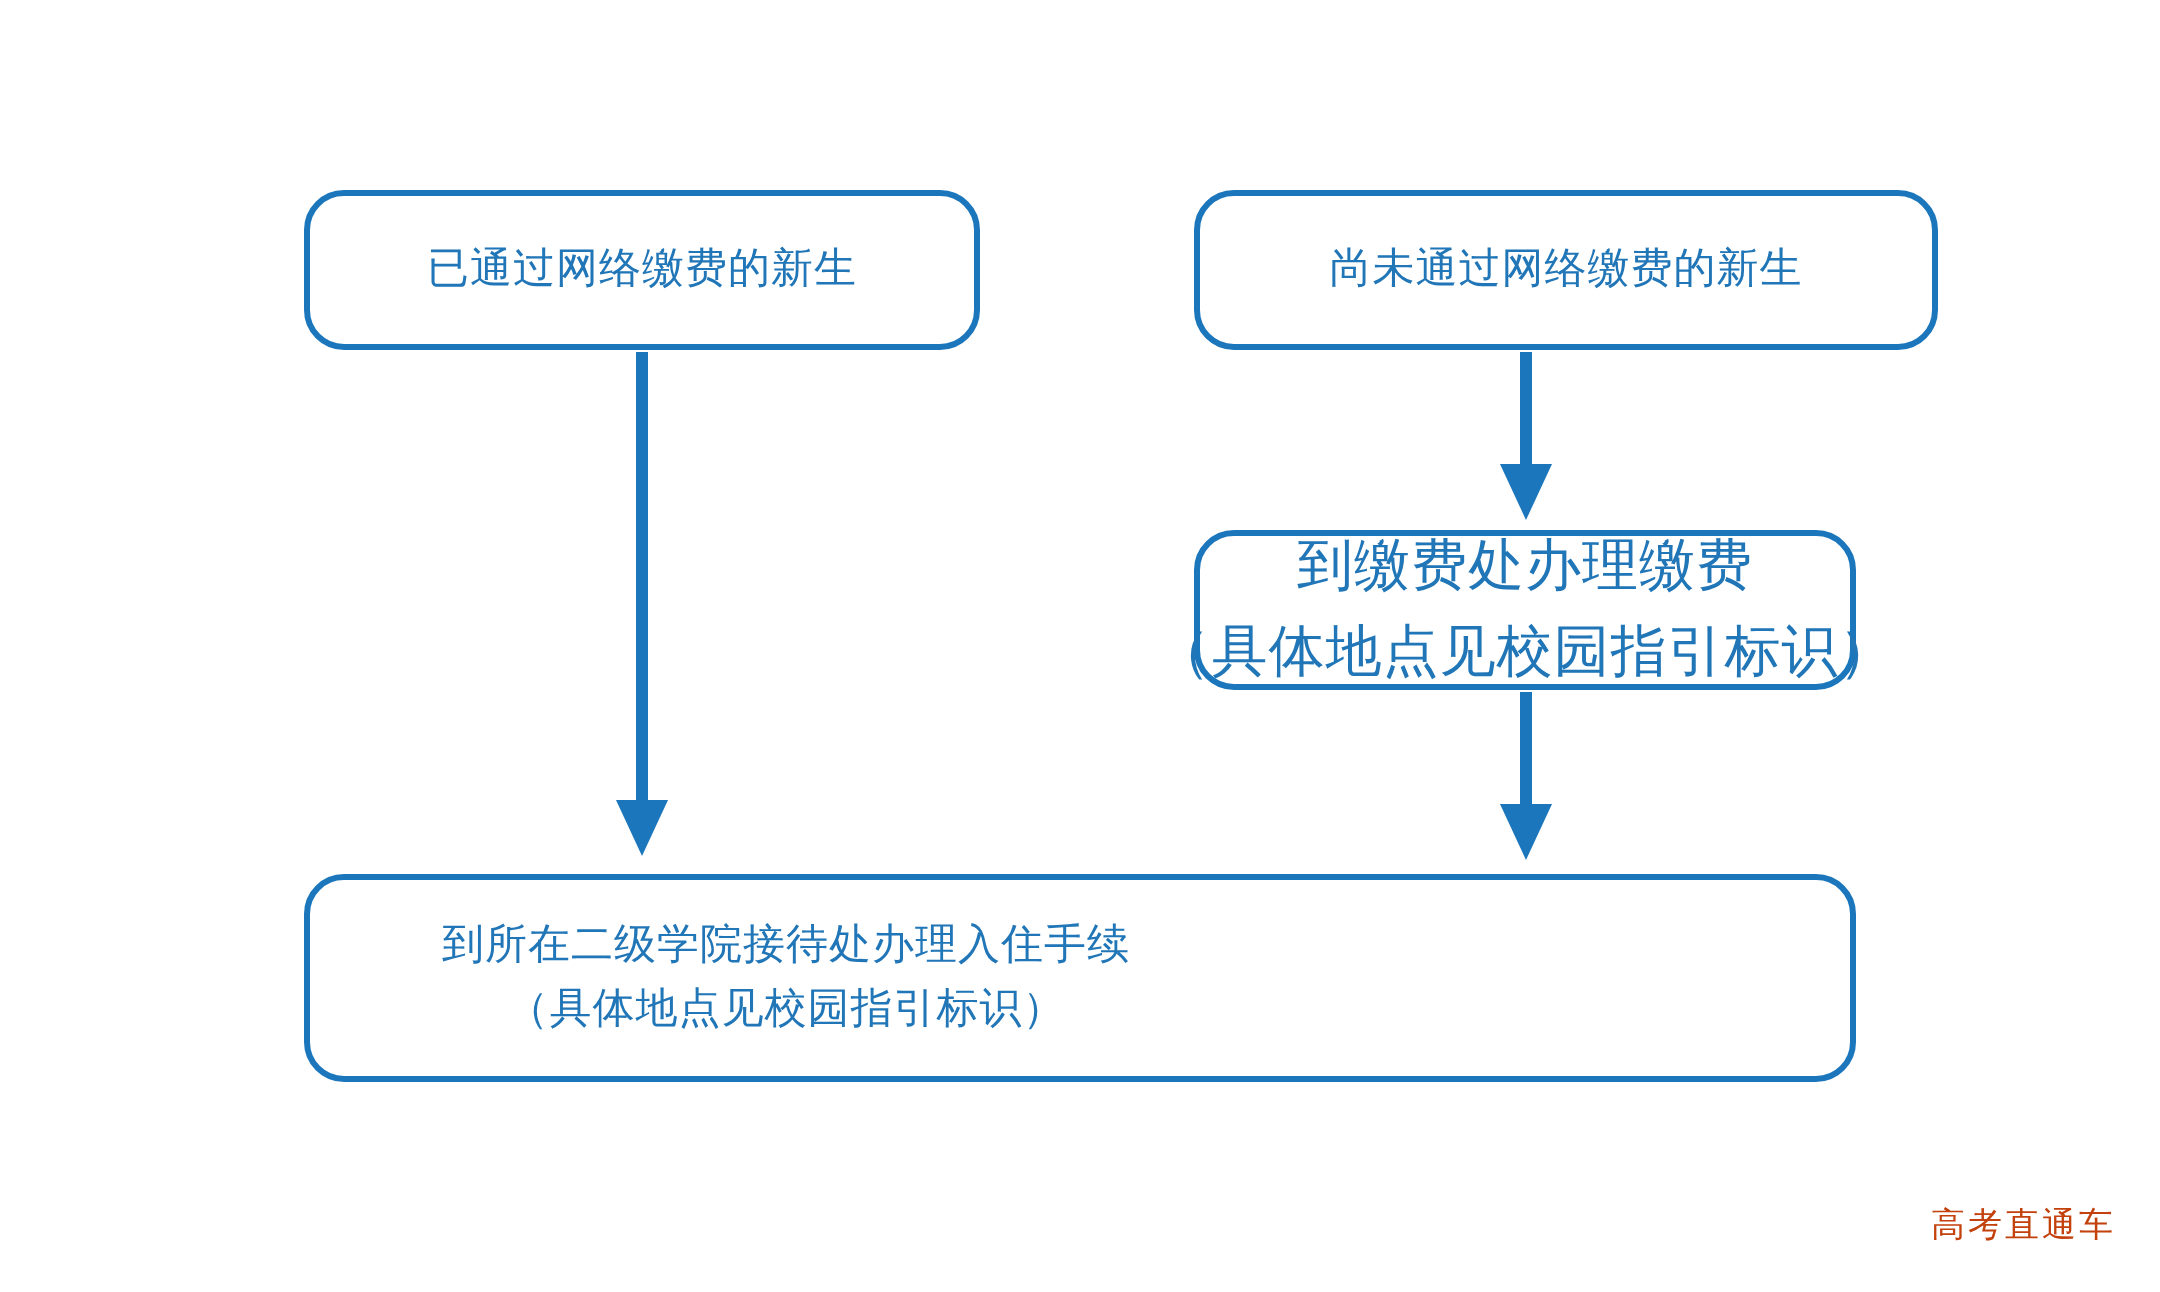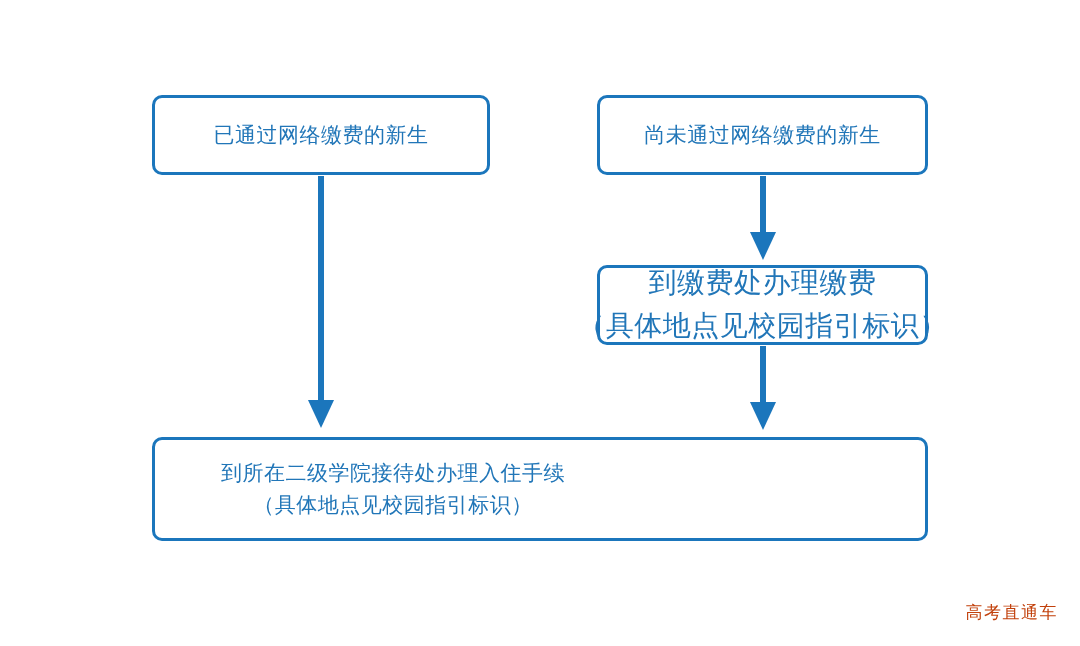--- a/index.html
+++ b/index.html
@@ -15,21 +15,21 @@
     position: relative;
     width: 1080px;
     height: 646px;
     background: #ffffff;
     overflow: hidden;
   }
   .node {
     position: absolute;
     box-sizing: border-box;
     border: 3px solid #1b76bc;
-    border-radius: 10px;
+    border-radius: 20px;
     background: #ffffff;
     display: flex;
     align-items: center;
     justify-content: center;
     text-align: center;
     color: #2176b8;
     letter-spacing: 0.5px;
   }
   .node .lines {
     display: block;
@@ -41,21 +41,21 @@
   }
 
   
   #node-paid {
     left: 152px;  top: 95px;
     width: 338px; height: 80px;
     font-size: 21px;
   }
   #node-unpaid {
     left: 597px;  top: 95px;
-    width: 331px; height: 80px;
+    width: 372px; height: 80px;
     font-size: 21px;
   }
   #node-pay-desk {
     left: 597px;  top: 265px;
     width: 331px; height: 80px;
     font-size: 28px;
   }
   #node-checkin {
     left: 152px;  top: 437px;
     width: 776px; height: 104px;

